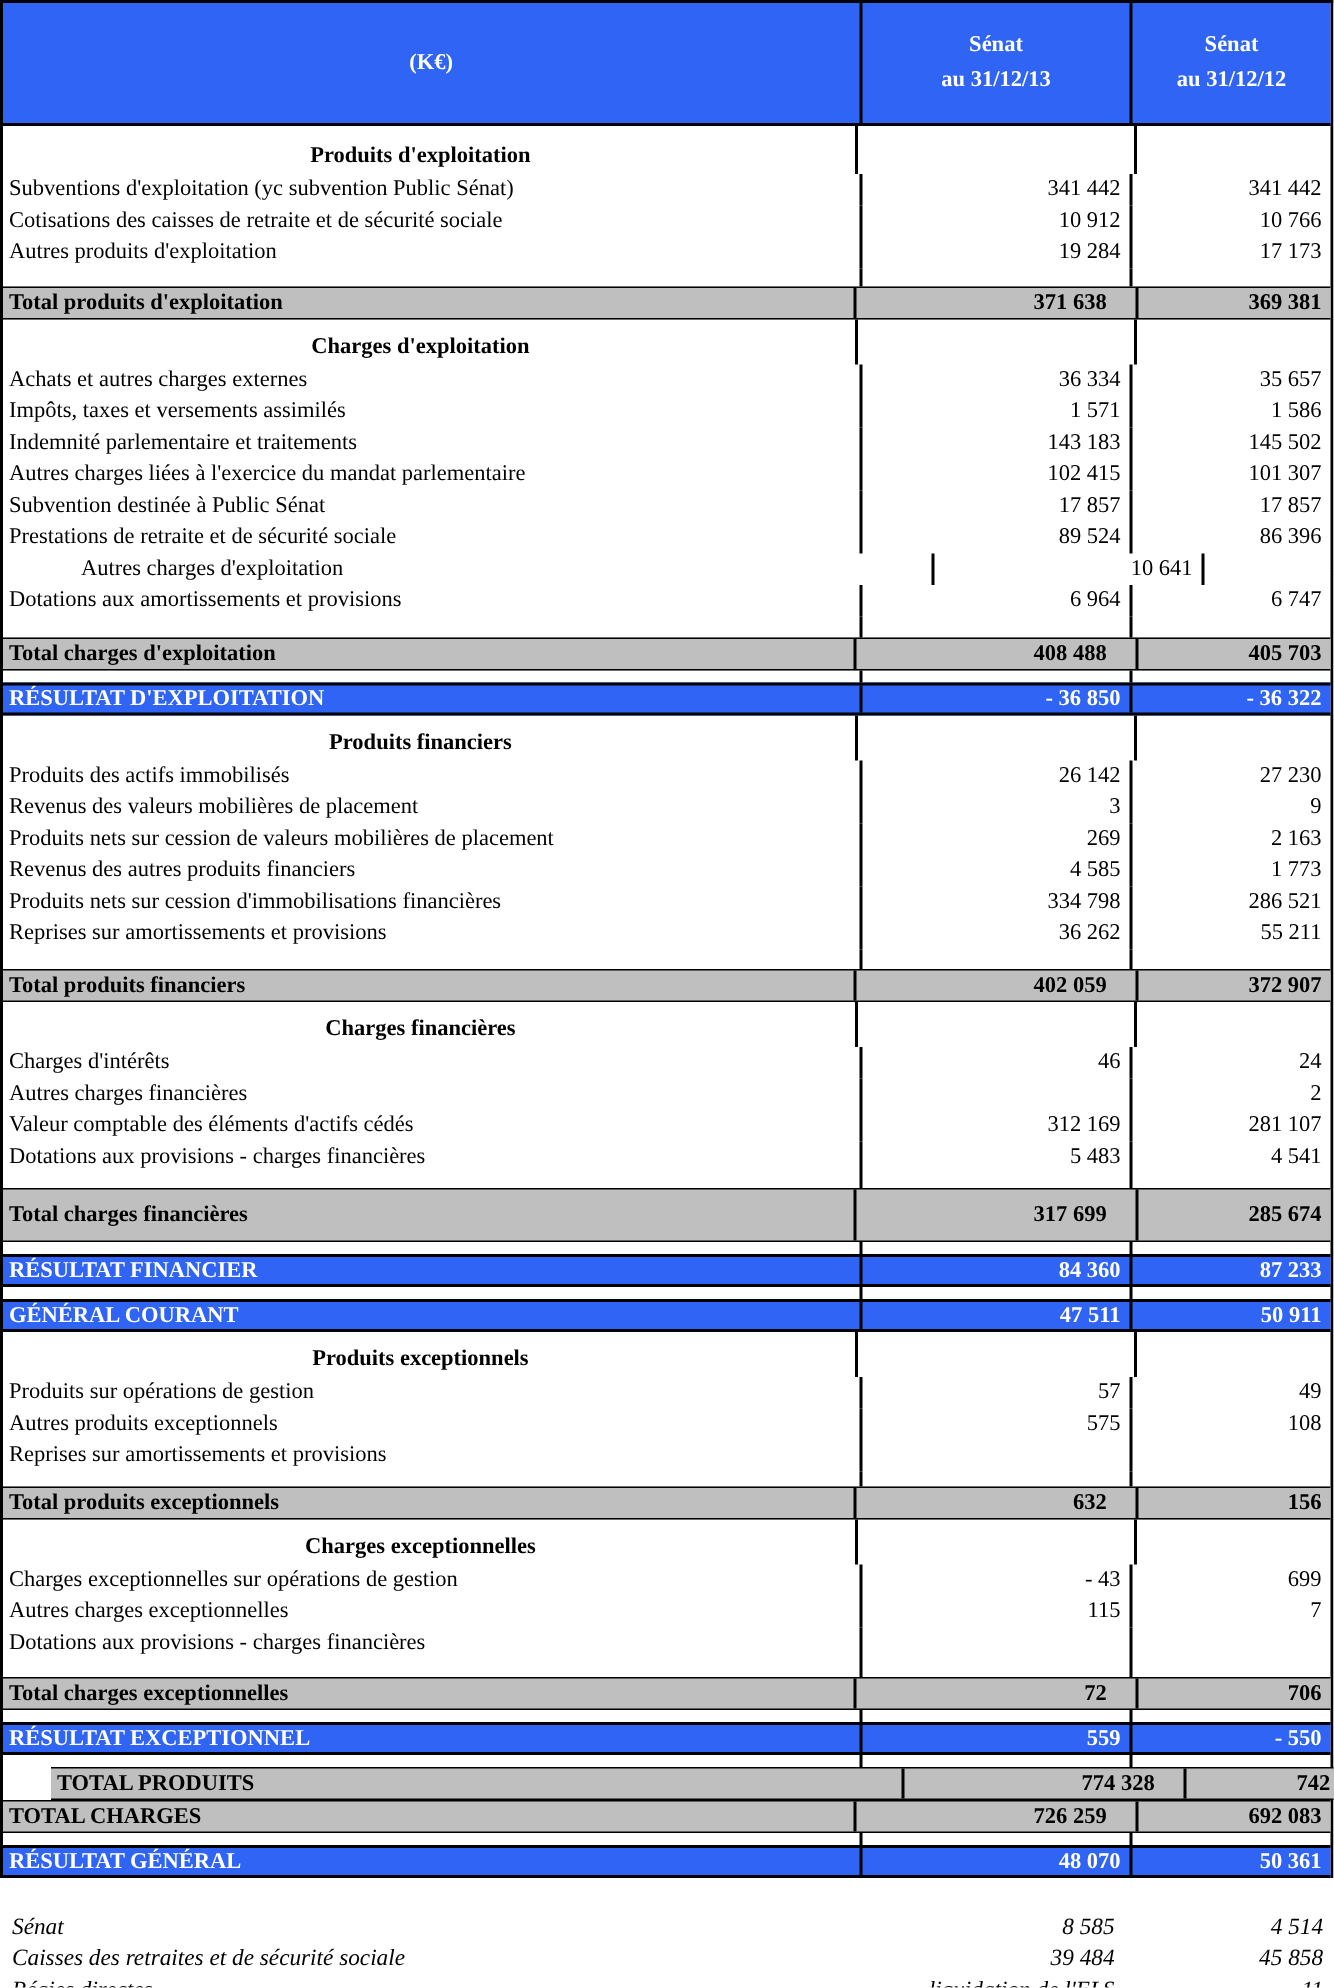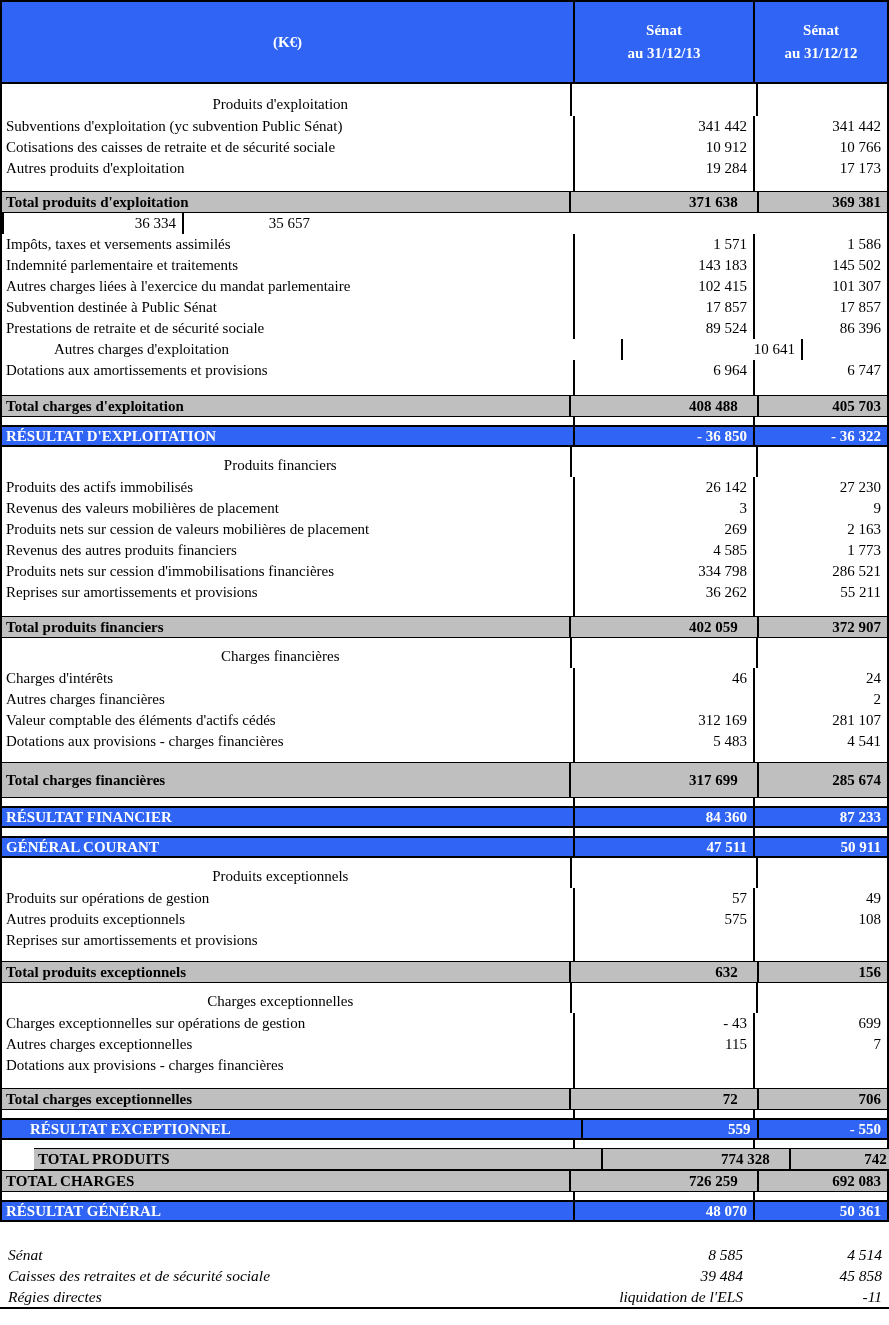--- a/index.html
+++ b/index.html
@@ -26,21 +26,21 @@
   
   .row.header{
     height:82px;background:var(--accent-blue,#2F64F4);
     border-bottom:2px solid #000;color:#fff;font-weight:bold;
   }
   .row.header .cell{flex-direction:column;justify-content:center;align-items:center;padding:0;line-height:23px;font-size:15px;}
   .row.header .cell.label{padding-left:0;}
   .row.header .cell.v{padding-right:0;}
 
   
-  .row.section{font-weight:normal;gap:11px;}
+  .row.section{font-weight:bold;gap:11px;}
   .row.section .cell.label{justify-content:center;align-items:flex-end;padding-left:0;padding-bottom:3px;}
 
   
   .row.item{height:21px;}
 
   
   .row.total{
     background:var(--total-gray,#BFBFBF);
     border-top:1px solid #000;border-bottom:1px solid #000;
     font-weight:bold;height:22px;gap:13px;
@@ -103,21 +103,27 @@
     <div class="row spacer" style="height: 12px;">
       <div class="cell label"></div>
       <div class="cell v v13"></div>
       <div class="cell v v12"></div>
     </div>
     <div class="row total" style="height: 22px;">
       <div class="cell label">Total produits d'exploitation</div>
       <div class="cell v v13">371 638</div>
       <div class="cell v v12">369 381</div>
     </div>
-    <div class="row item" style="height: 21px;">
+    <div class="row section" style="height: 30px;">
+      <div class="cell label">Charges d'exploitation</div>
+      <div class="cell v v13"></div>
+      <div class="cell v v12"></div>
+    </div>
+    <div class="row item" style="height: 21px;">
+      <div class="cell label">Achats et autres charges externes</div>
       <div class="cell v v13">36 334</div>
       <div class="cell v v12">35 657</div>
     </div>
     <div class="row item" style="height: 21px;">
       <div class="cell label">Impôts, taxes et versements assimilés</div>
       <div class="cell v v13">1 571</div>
       <div class="cell v v12">1 586</div>
     </div>
     <div class="row item" style="height: 21px;">
       <div class="cell label">Indemnité parlementaire et traitements</div>
@@ -327,21 +333,21 @@
     <div class="row total" style="height: 22px;">
       <div class="cell label">Total charges exceptionnelles</div>
       <div class="cell v v13">72</div>
       <div class="cell v v12">706</div>
     </div>
     <div class="row spacer" style="height: 8px;">
       <div class="cell label"></div>
       <div class="cell v v13"></div>
       <div class="cell v v12"></div>
     </div>
-    <div class="row result" style="height: 22px; padding-left: 24px;">
+    <div class="row result" style="height: 22px;">
       <div class="cell label">RÉSULTAT EXCEPTIONNEL</div>
       <div class="cell v v13">559</div>
       <div class="cell v v12">- 550</div>
     </div>
     <div class="row spacer" style="height: 8px;">
       <div class="cell label"></div>
       <div class="cell v v13"></div>
       <div class="cell v v12"></div>
     </div>
     <div class="row total" style="height: 22px; margin-left: 32px;">

